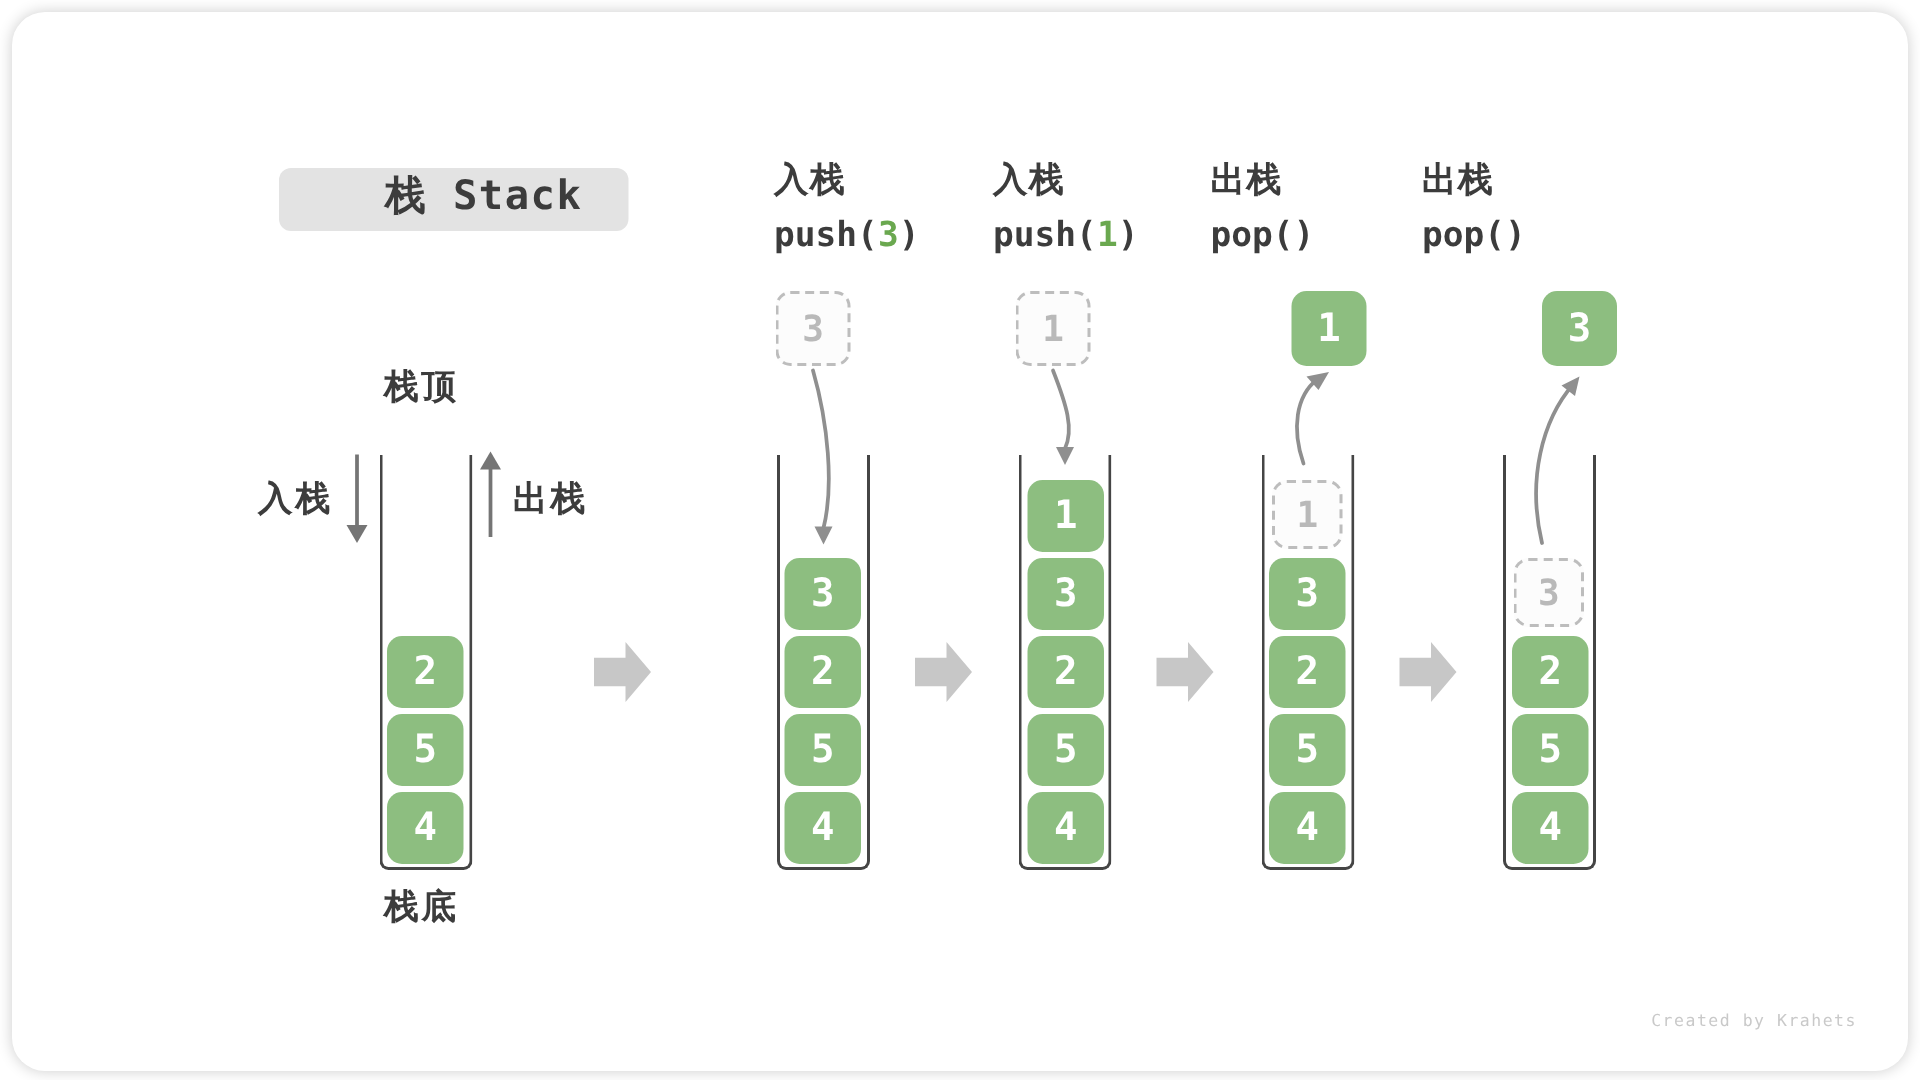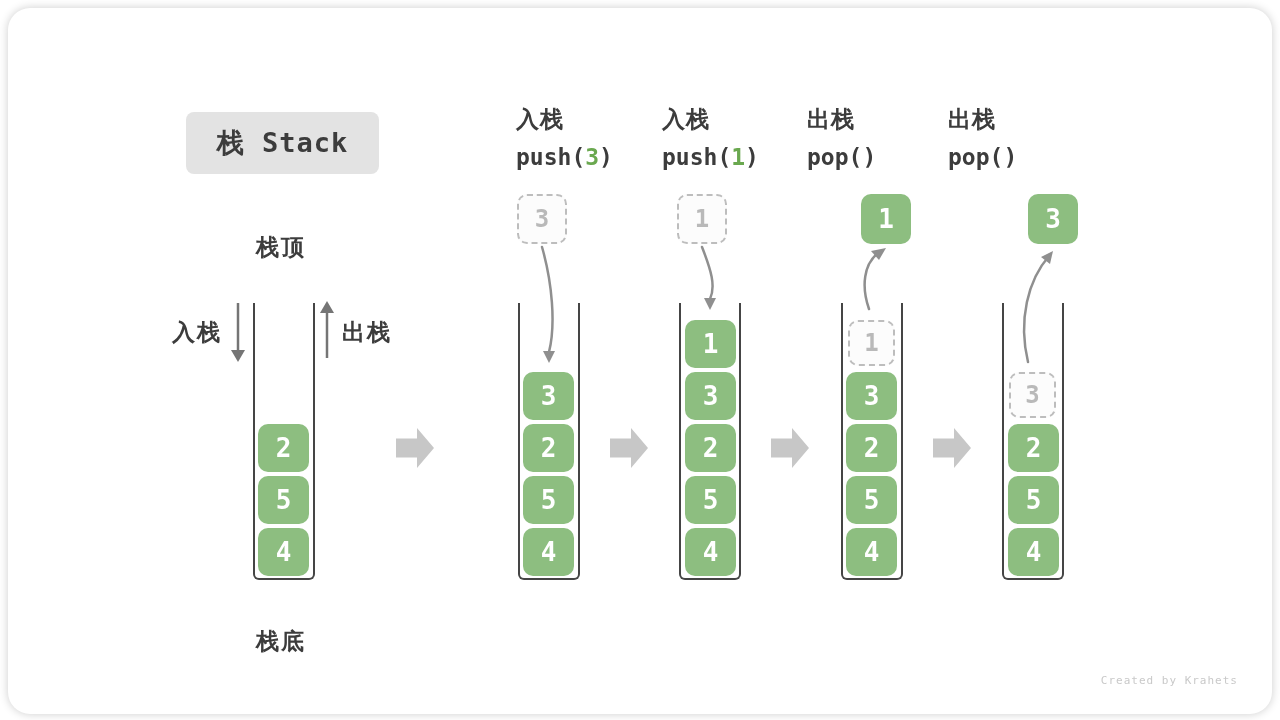--- a/index.html
+++ b/index.html
@@ -1,21 +1,21 @@
 <!DOCTYPE html>
 <html style="--block-green: #8dbe80; --code-arg-green: #6aa84f; --text-dark: #3c3c3c; --ghost-gray: #b9b9b9; --ghost-border: #bdbdbd; --container-wall: #454545; --arrow-dark: #757575; --arrow-gray: #8f8f8f; --block-arrow-gray: #c7c7c7; --title-bg: #e3e3e3; --watermark-gray: #c9c9c9;"><head>
 <meta charset="utf-8">
 <style>
   html,body{margin:0;padding:0;width:1280px;height:720px;background:#ffffff;overflow:hidden;
     font-family:"DejaVu Sans", sans-serif;}
   #canvas{position:relative;width:1280px;height:720px;}
   .card{position:absolute;left:8px;top:8px;right:8px;bottom:6px;background:#ffffff;
     border-radius:22px;box-shadow:0 0 10px rgba(0,0,0,0.20);}
-  .title-box{position:absolute;left:186px;top:112px;width:193px;height:62px;
-    background:var(--title-bg,#e3e3e3);border-radius:8px;display:flex;align-items:center;justify-content:center;}
+  .title-box{position:absolute;left:186px;top:112px;width:193px;height:42px;
+    background:var(--title-bg,#e3e3e3);border-radius:8px;display:flex;justify-content:center;padding-left:40px;}
   .title-text{font-family:"DejaVu Sans Mono", monospace;font-size:27px;font-weight:700;
     color:var(--text-dark,#3c3c3c);letter-spacing:1px;}
   .step-label{position:absolute;top:104px;}
   .step-cn{font-size:23px;font-weight:700;color:var(--text-dark,#3c3c3c);letter-spacing:1px;}
   .step-code{margin-top:9px;font-family:"DejaVu Sans Mono", monospace;font-size:23px;font-weight:600;
     color:var(--text-dark,#3c3c3c);}
   .arg-green{color:var(--code-arg-green,#6aa84f);font-weight:700;}
   .cn-label{position:absolute;font-size:23px;font-weight:700;color:var(--text-dark,#3c3c3c);letter-spacing:2px;}
   .stack-container{position:absolute;width:62px;height:277px;box-sizing:border-box;
     border-left:2.5px solid var(--container-wall,#454545);
@@ -86,22 +86,22 @@
   </div>
   <div class="step-label" style="left:807px;">
     <div class="step-cn">出栈</div>
     <div class="step-code"><span>pop(</span><span class="arg-green"></span><span>)</span></div>
   </div>
   <div class="step-label" style="left:948px;">
     <div class="step-cn">出栈</div>
     <div class="step-code"><span>pop(</span><span class="arg-green"></span><span>)</span></div>
   </div>
 
-  <div class="cn-label" style="left:256px;top:232px;">栈顶</div>
-  <div class="cn-label" style="left:256px;top:626px;">栈底</div>
+  <div class="cn-label" style="left:256px;top:242px;">栈顶</div>
+  <div class="cn-label" style="left:256px;top:589px;">栈底</div>
   <div class="cn-label" style="left:172px;top:317px;">入栈</div>
   <div class="cn-label" style="left:342px;top:317px;">出栈</div>
 
   <div class="stack-container" style="left:253px;top:303px;"></div>
   <div class="cell" style="left:258px;top:424px;">2</div>
   <div class="cell" style="left:258px;top:476px;">5</div>
   <div class="cell" style="left:258px;top:528px;">4</div>
 
   <div class="ghost incoming" style="left:517px;top:194px;">3</div>
   <div class="stack-container" style="left:518px;top:303px;"></div>

